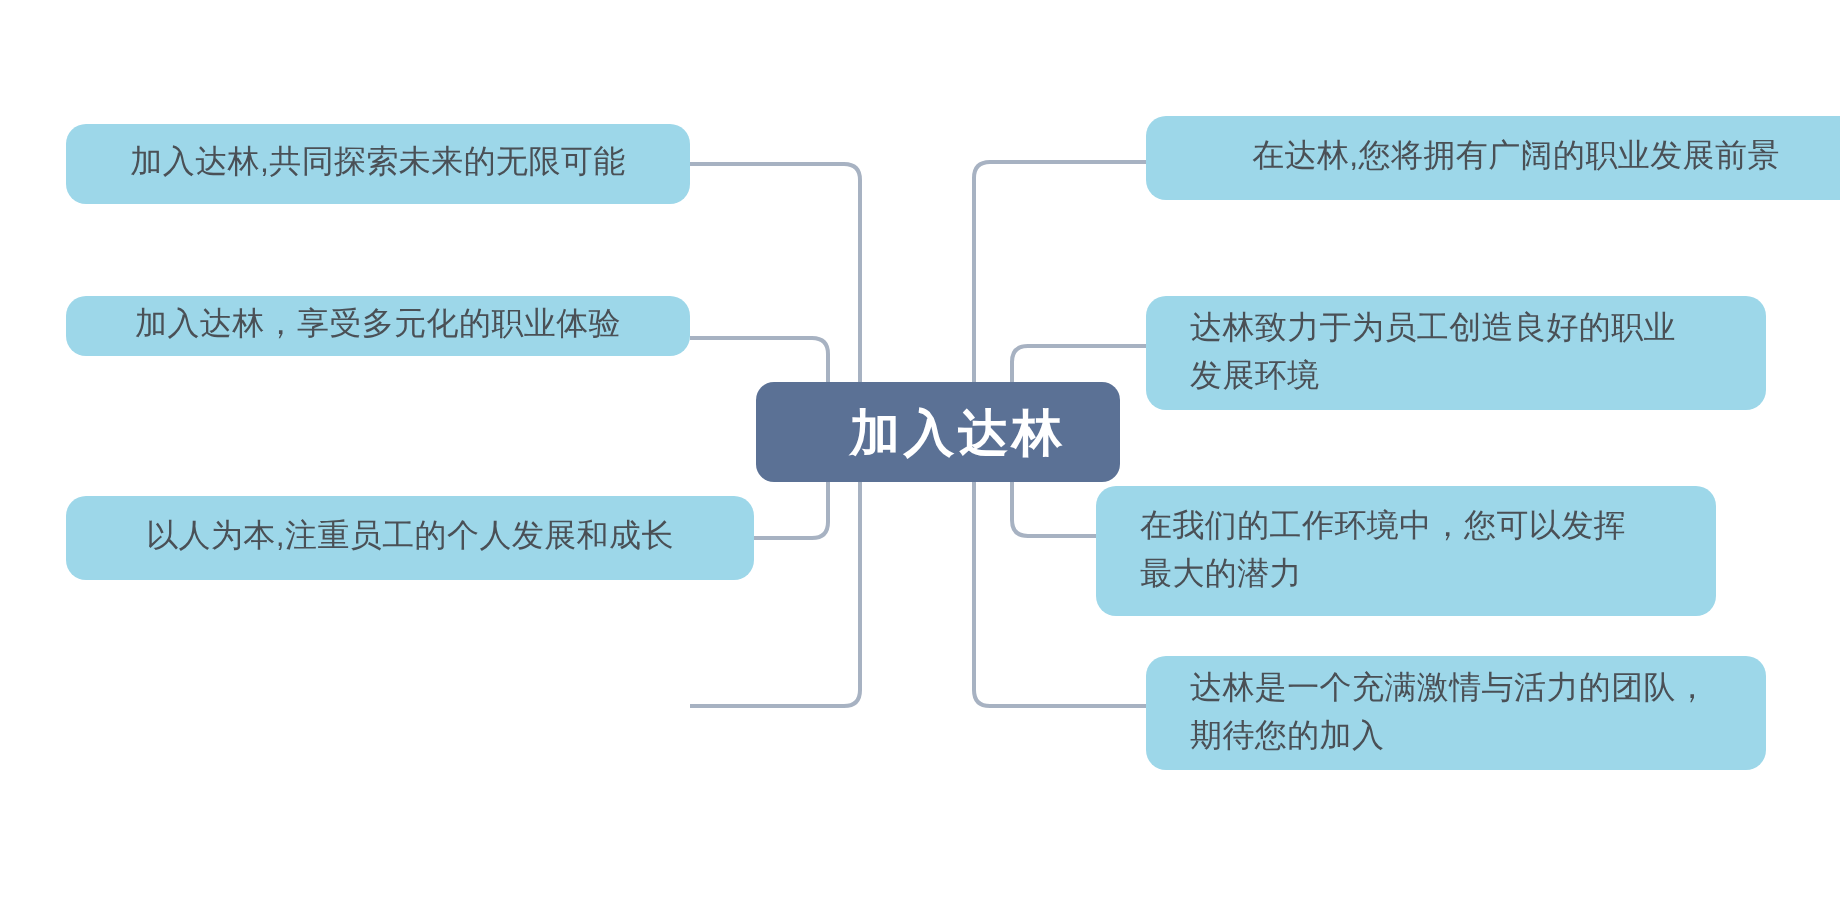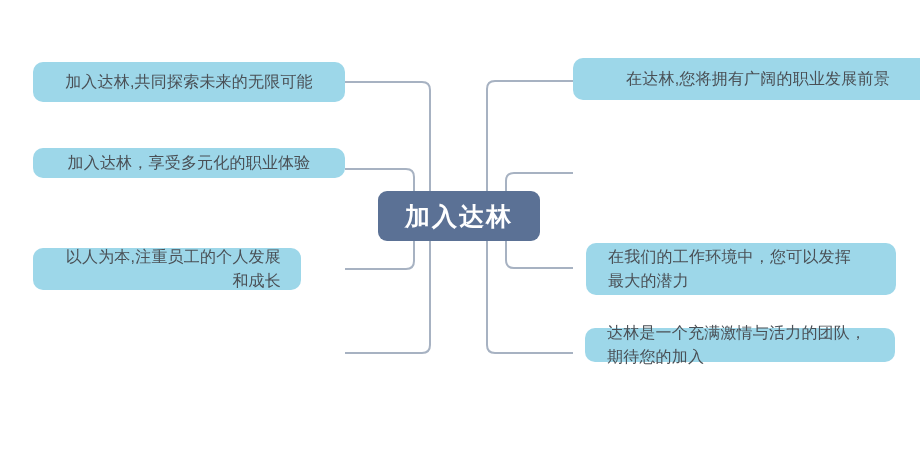--- a/index.html
+++ b/index.html
@@ -61,20 +61,21 @@
     width:162px;height:50px;
     background:var(--root-fill);
     border-radius:9px;
     color:var(--root-text);
     font-size:25px;
     font-weight:700;
     letter-spacing:2px;
     display:flex;
     align-items:center;
     justify-content:center;
+    padding-left:20px;
   }
 </style>
 </head>
 <body>
 
 <div class="canvas">
 
   <svg class="connectors" viewBox="0 0 920 450" aria-hidden="true">
     <path d="M345 82 H422 Q430 82 430 90 V191"></path>
     <path d="M345 169 H406 Q414 169 414 177 V191"></path>
@@ -87,36 +88,40 @@
   </svg>
 
   <div class="branch" style="left:33px;top:62px;width:312px;height:40px">
     <span>加入达林,共同探索未来的无限可能</span>
   </div>
 
   <div class="branch" style="left:33px;top:148px;width:312px;height:30px">
     <span>加入达林，享受多元化的职业体验</span>
   </div>
 
-  <div class="branch" style="left:33px;top:248px;width:268px;height:42px">
+  <div class="branch" style="left:33px;top:248px;width:344px;height:42px">
     <span>以人为本,注重员工的个人发展和成长</span>
   </div>
 
 
   <div class="branch" style="left:573px;top:58px;width:370px;height:42px">
     <span>在达林,您将拥有广阔的职业发展前景</span>
   </div>
 
+  <div class="branch multiline" style="left:573px;top:148px;width:310px;height:57px">
+    <span>达林致力于为员工创造良好的职业
+发展环境</span>
+  </div>
 
-  <div class="branch multiline" style="left:586px;top:243px;width:310px;height:52px">
+  <div class="branch multiline" style="left:548px;top:243px;width:310px;height:65px">
     <span>在我们的工作环境中，您可以发挥
 最大的潜力</span>
   </div>
 
-  <div class="branch multiline" style="left:585px;top:328px;width:310px;height:34px">
+  <div class="branch multiline" style="left:573px;top:328px;width:310px;height:57px">
     <span>达林是一个充满激情与活力的团队，
 期待您的加入</span>
   </div>
 
   <div class="root-node">
     <span>加入达林</span>
   </div>
 
 </div>
 

